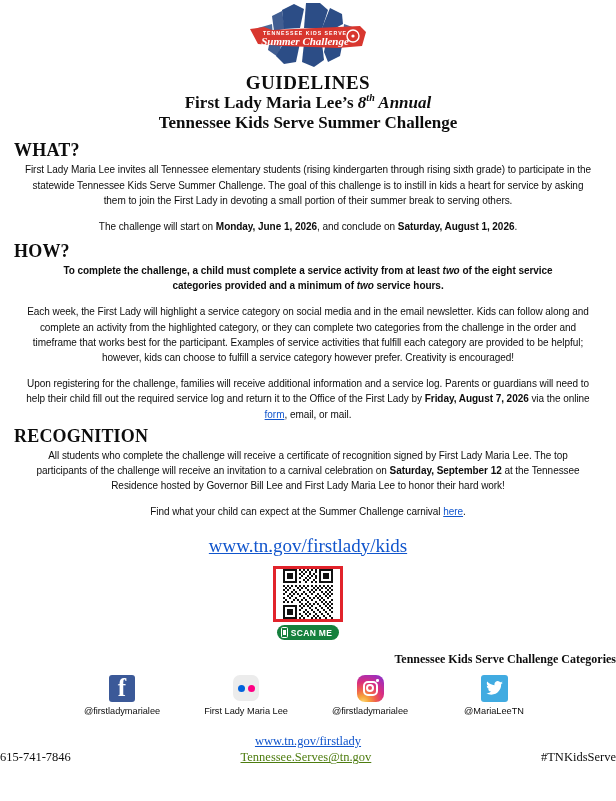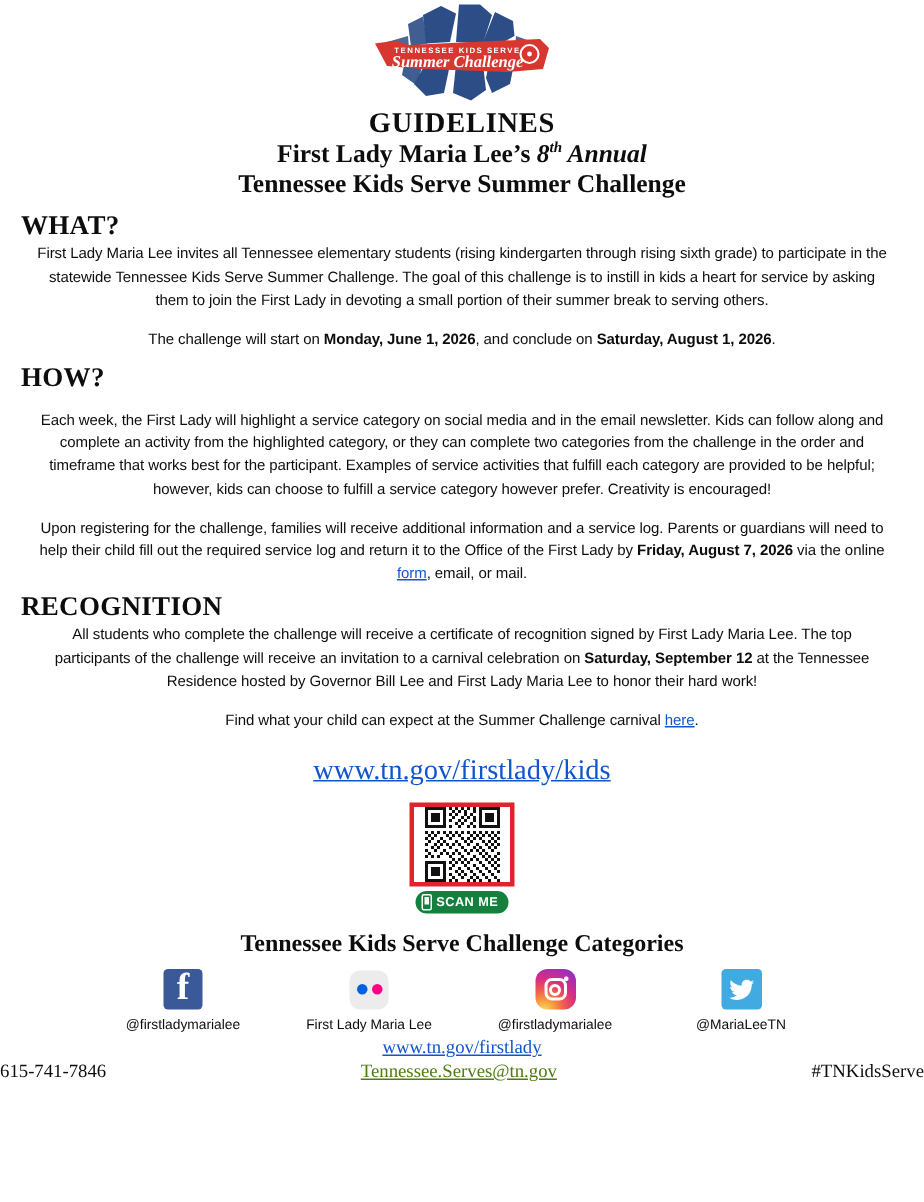--- a/index.html
+++ b/index.html
@@ -99,24 +99,24 @@
     display:flex; align-items:center; gap:3px;
     font-size: 8.5px;
     font-weight: bold;
     letter-spacing: .3px;
   }
   .phone-ic { width:7px; height:11px; border:1.2px solid #fff; border-radius:1.5px; position:relative; }
   .phone-ic::after { content:""; position:absolute; left:1px; right:1px; top:1.5px; bottom:2.5px; background:#fff; }
 
   
   .cats-head {
-    text-align:center;
+    text-align:right;
     font-family:"Liberation Serif", serif;
     font-weight:bold;
-    font-size: 16px;
+    font-size: 12px;
     margin-top: 12px;
   }
   .social-row {
     display:flex; justify-content:center; align-items:flex-end;
     gap: 16px; margin-top: 6px;
   }
   .social-col { width: 108px; text-align:center; }
   .social-col .ic { height: 30px; display:flex; justify-content:center; align-items:center; }
   .social-col .handle { font-size: 9.2px; margin-top: 3px; white-space:nowrap; }
 
@@ -131,21 +131,21 @@
   .flickr .d1 { background:#0063dc; }
   .flickr .d2 { background:#ff0084; }
   .ig { width:27px; height:27px; border-radius:8px; background: radial-gradient(circle at 22% 102%, #fdd771 0%, #f6a33c 18%, #ef5e4e 38%, #d92e7f 60%, #a32eb7 84%, #7b35c9 100%); position:relative; }
   .ig .ring { position:absolute; left:6px; top:6px; width:15px; height:15px; border:2.2px solid #fff; border-radius:5px; }
   .ig .lens { position:absolute; left:9.5px; top:9.5px; width:8px; height:8px; border:2px solid #fff; border-radius:50%; }
   .ig .dot { position:absolute; right:4.5px; top:4.5px; width:2.6px; height:2.6px; background:#fff; border-radius:50%; }
   .tw { width:27px; height:27px; background:#41abe1; border-radius:3px; display:flex; align-items:center; justify-content:center; }
   .tw svg { display:block; }
 
   .firstlady-url {
-    text-align:center; margin-top: 3px;
+    text-align:center; margin-top: 18px;
     font-family:"Liberation Serif", serif; font-size: 12.5px;
   }
   .firstlady-url a { color:#1155cc; text-decoration:underline; }
   .contact-row {
     display:flex; justify-content:space-between; align-items:baseline;
     gap: 20px; margin-top: 1px;
     font-family:"Liberation Serif", serif; font-size: 12.5px;
   }
   .contact-row a { color:#4d7c0f; }
   .contact-row .hash { font-weight: normal; }
@@ -188,20 +188,21 @@
     <div class="t-guidelines">GUIDELINES</div>
     <div class="t-line2"><span>First Lady Maria Lee’s </span><span class="annual"><span>8</span><sup>th</sup><span> Annual</span></span></div>
     <div class="t-line3">Tennessee Kids Serve Summer Challenge</div>
   </div>
 
   <div class="sec-head">WHAT?</div>
   <p class="para w1">First Lady Maria Lee invites all Tennessee elementary students (rising kindergarten through rising sixth grade) to participate in the statewide Tennessee Kids Serve Summer Challenge. The goal of this challenge is to instill in kids a heart for service by asking them to join the First Lady in devoting a small portion of their summer break to serving others.</p>
   <p class="para gap"><span>The challenge will start on </span><b>Monday, June 1, 2026</b><span>, and conclude on </span><b>Saturday, August 1, 2026</b><span>.</span></p>
 
   <div class="sec-head">HOW?</div>
+  <p class="para bold"><span>To complete the challenge, a child must complete a service activity from at least </span><i>two</i><span> of the eight service categories provided and a minimum of </span><i>two</i><span> service hours.</span></p>
   <p class="para gap">Each week, the First Lady will highlight a service category on social media and in the email newsletter. Kids can follow along and complete an activity from the highlighted category, or they can complete two categories from the challenge in the order and timeframe that works best for the participant. Examples of service activities that fulfill each category are provided to be helpful; however, kids can choose to fulfill a service category however prefer. Creativity is encouraged!</p>
   <p class="para gap"><span>Upon registering for the challenge, families will receive additional information and a service log. Parents or guardians will need to help their child fill out the required service log and return it to the Office of the First Lady by </span><b>Friday, August 7, 2026</b><span> via the online </span><a class="lnk" href="#">form</a><span>, email, or mail.</span></p>
 
   <div class="sec-head tight">RECOGNITION</div>
   <p class="para"><span>All students who complete the challenge will receive a certificate of recognition signed by First Lady Maria Lee. The top participants of the challenge will receive an invitation to a carnival celebration on </span><b>Saturday, September 12</b><span> at the Tennessee Residence hosted by Governor Bill Lee and First Lady Maria Lee to honor their hard work!</span></p>
   <p class="para gap"><span>Find what your child can expect at the Summer Challenge carnival </span><a class="lnk" href="#">here</a><span>.</span></p>
 
   <div class="register">
     <a class="url" href="#">www.tn.gov/firstlady/kids</a>
   </div>

